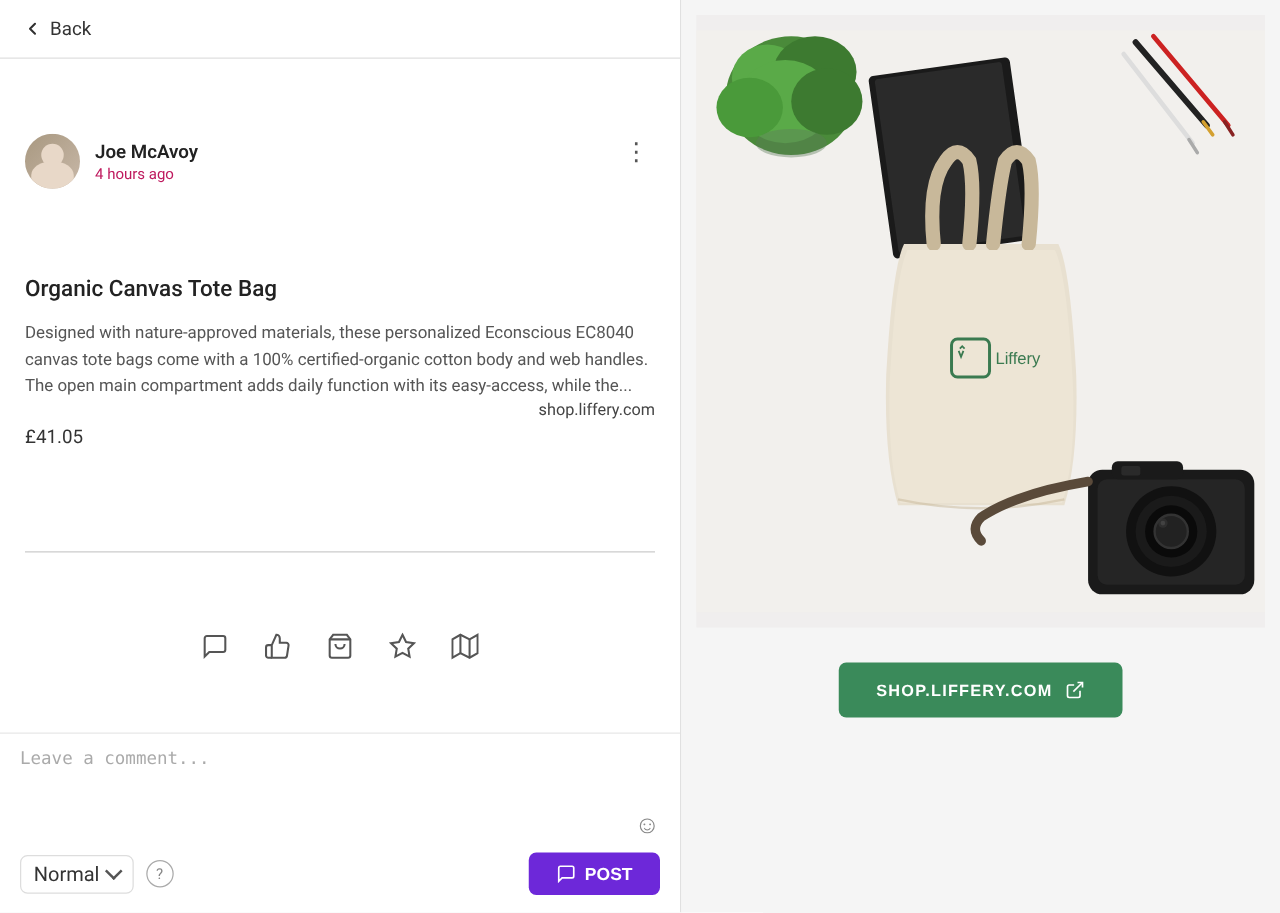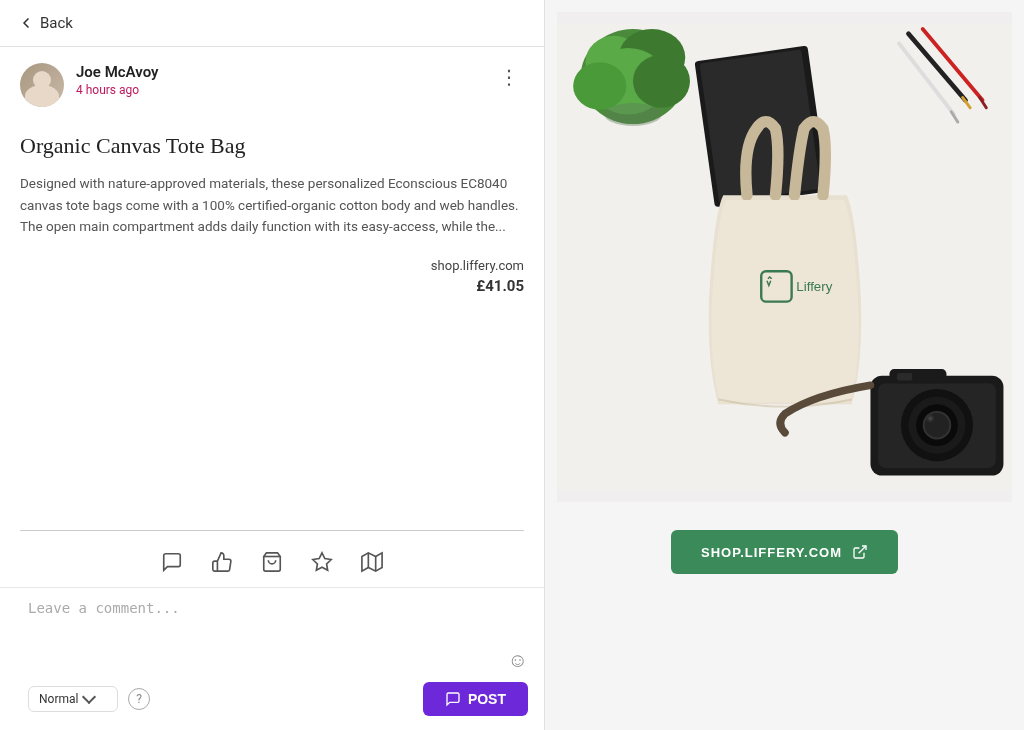--- a/index.html
+++ b/index.html
@@ -13,20 +13,21 @@
     }
 
     
     .left-panel {
       width: 545px;
       background: #fff;
       display: flex;
       flex-direction: column;
       border-right: 1px solid #e0e0e0;
       height: 730px;
+      gap: 44px;
     }
 
     .back-btn {
       display: flex;
       align-items: center;
       gap: 6px;
       padding: 14px 18px;
       font-size: 15px;
       color: #333;
       cursor: pointer;
@@ -39,20 +40,21 @@
 
     .post-header {
       display: flex;
       align-items: flex-start;
       justify-content: space-between;
       padding: 16px 20px 10px 20px;
     }
 
     .post-author {
       display: flex;
+      align-items: center;
       gap: 12px;
     }
 
     .avatar {
       width: 44px;
       height: 44px;
       border-radius: 50%;
       background: #c0b8b0;
       overflow: hidden;
       flex-shrink: 0;
@@ -120,46 +122,43 @@
       letter-spacing: 1px;
       line-height: 1;
     }
 
     .post-content {
       padding: 16px 20px 10px 20px;
       flex: 1;
     }
 
     .post-title {
-      font-size: 22px;
+      font-size: 18px;
       font-weight: 500;
       color: #222;
       margin-bottom: 14px;
-      font-family: Liberation Serif, serif;
     }
 
     .post-description {
       font-size: 13.5px;
       color: #555;
       line-height: 1.6;
-      margin-bottom: 20px;
     }
 
     .post-domain {
       text-align: right;
       font-size: 13px;
       color: #444;
       margin-bottom: 4px;
     }
 
     .post-price {
-      text-align: right;
       font-size: 15px;
       color: #333;
-      font-weight: 700;
+      font-weight: 400;
       margin-bottom: 18px;
     }
 
     .divider {
       border: none;
       border-top: 1px solid #ccc;
       margin: 0 20px 14px 20px;
     }
 
     .action-bar {
@@ -182,21 +181,21 @@
     .action-icon svg {
       width: 22px;
       height: 22px;
       stroke: #555;
       fill: none;
       stroke-width: 1.8;
     }
 
     .comment-section {
       border-top: 1px solid #e8e8e8;
-      padding: 12px 16px 10px 28px;
+      padding: 12px 16px 10px 16px;
     }
 
     .comment-input {
       width: 100%;
       border: none;
       outline: none;
       font-size: 14px;
       color: #333;
       background: transparent;
       resize: none;
@@ -228,21 +227,21 @@
       gap: 10px;
     }
 
     .format-select {
       display: flex;
       align-items: center;
       gap: 6px;
       border: 1px solid #ddd;
       border-radius: 6px;
       padding: 5px 10px;
-      font-size: 12px;
+      font-size: 16px;
       color: #333;
       background: #fff;
       cursor: pointer;
       min-width: 90px;
     }
 
     .help-icon {
       width: 22px;
       height: 22px;
       border: 1.5px solid #aaa;

